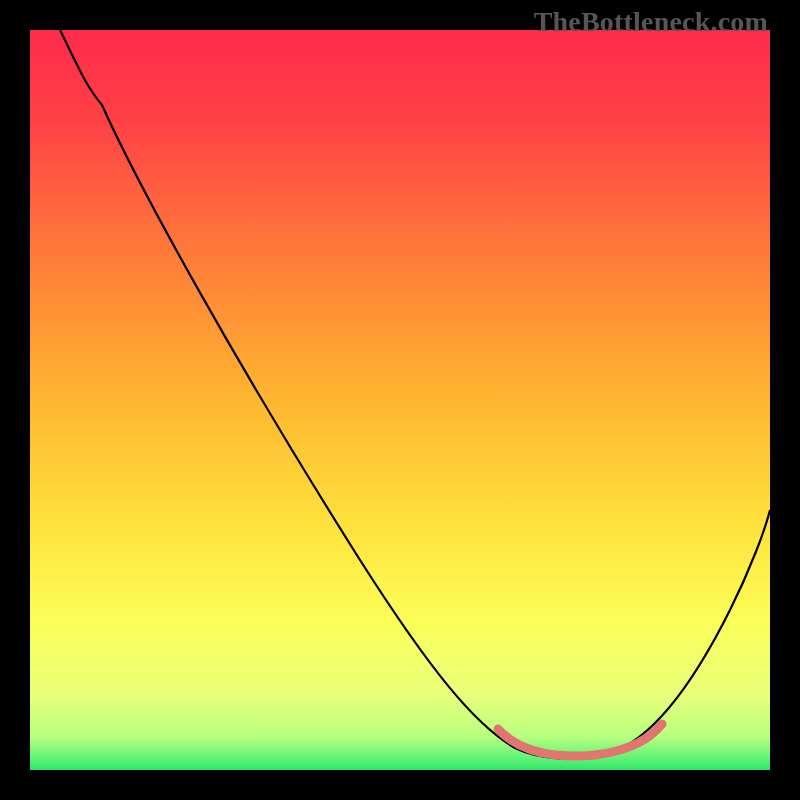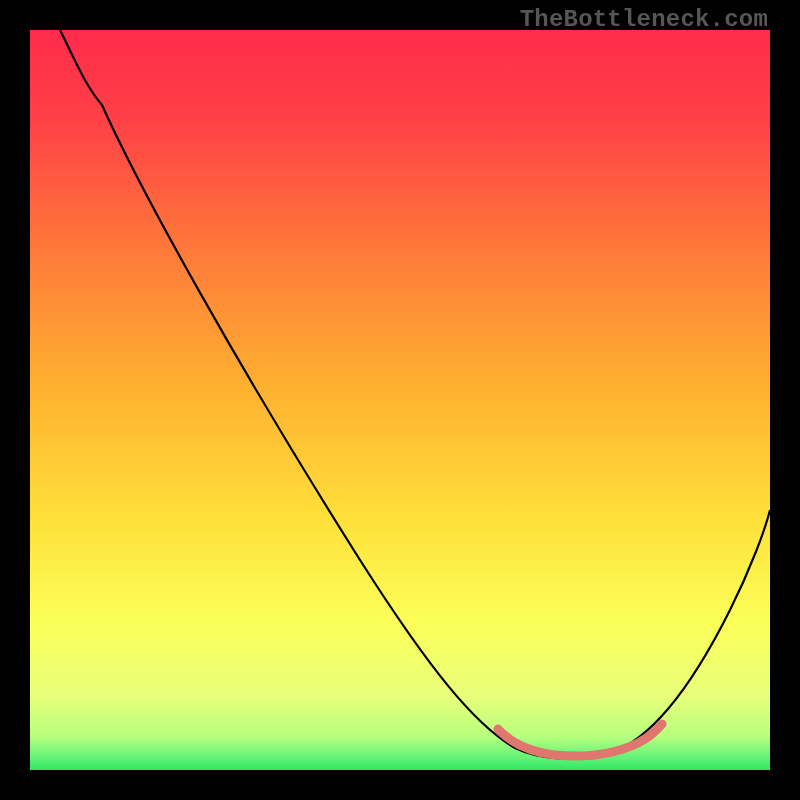--- a/index.html
+++ b/index.html
@@ -15,22 +15,22 @@
     left: 30px;
     top: 30px;
     width: 740px;
     height: 740px;
     background: #000;
   }
   .watermark {
     position: absolute;
     top: 6px;
     right: 32px;
-    font-family: Liberation Mono, monospace;
-    font-size: 24px;
+    font-family: Liberation Serif, serif;
+    font-size: 28px;
     font-weight: 600;
     color: #565656;
     letter-spacing: 0.2px;
   }
   svg {
     display: block;
   }
   .curve {
     fill: none;
     stroke: #000;

